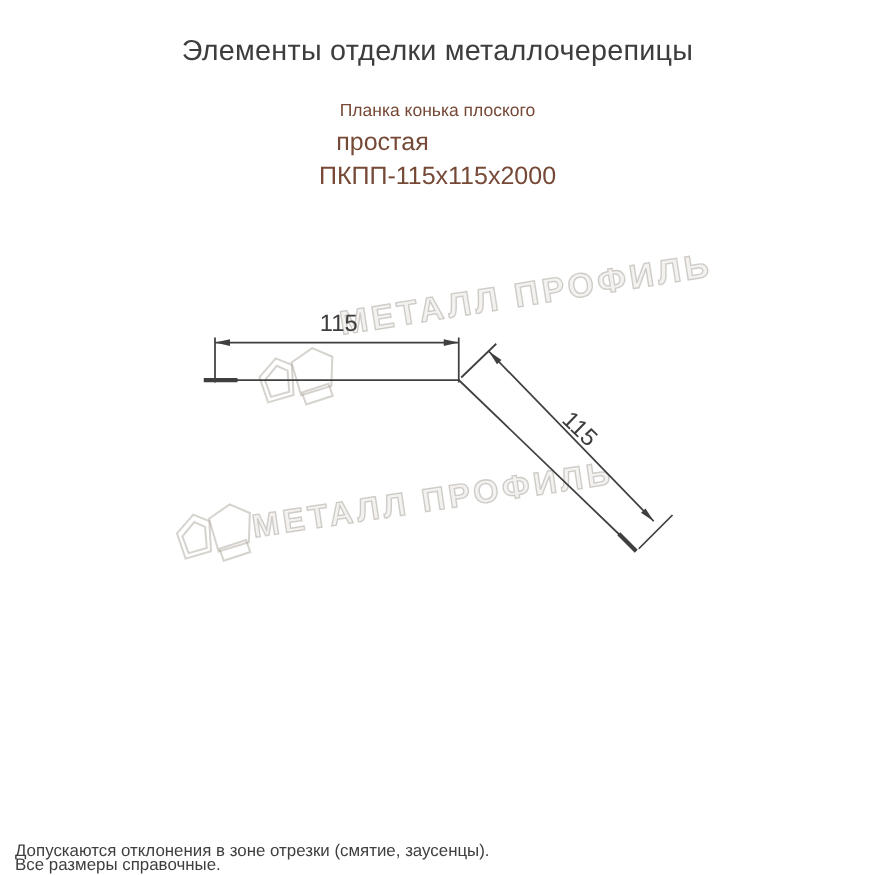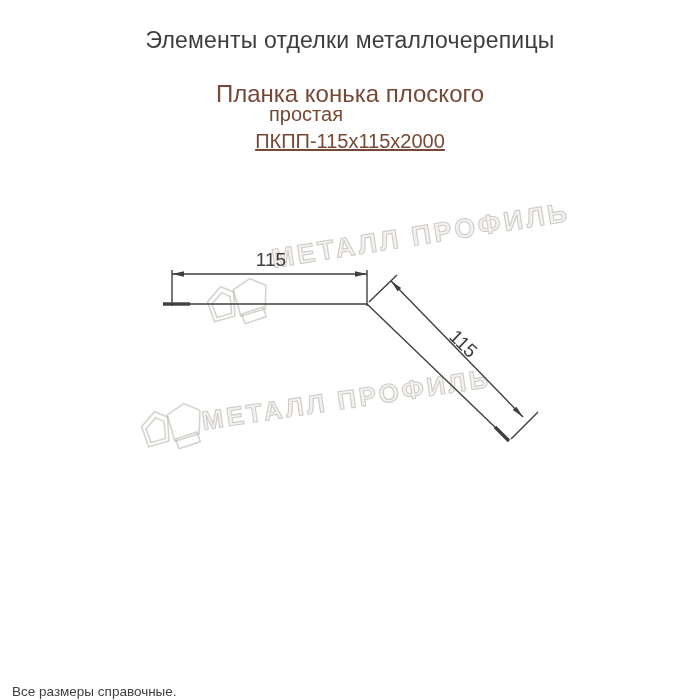--- a/index.html
+++ b/index.html
@@ -21,39 +21,38 @@
     text-align: center;
     font-size: 23px;
     color: #3d3d3d;
     letter-spacing: 0.2px;
   }
   .subtitle-line1 {
     position: absolute;
     left: 0; top: 80px;
     width: 700px;
     text-align: center;
-    font-size: 24px;
+    font-size: 14px;
     color: #764936;
   }
   .subtitle-line2 {
     position: absolute;
     left: 0; top: 103px;
     width: 612px;
     text-align: center;
     font-size: 20px;
     color: #764936;
   }
   .product-code {
     position: absolute;
     left: 0; top: 130px;
     width: 700px;
     text-align: center;
     font-size: 20px;
     color: #764936;
-    text-decoration: underline;
   }
 
   
   .wm-layer { position: absolute; inset: 0; z-index: 1; }
   .wm-text {
     position: absolute;
     font-weight: 700;
     font-size: 27px;
     letter-spacing: 3px;
     white-space: nowrap;
@@ -147,14 +146,15 @@
       <polygon points="367,274 355,271.3 355,276.7"></polygon>
       <polygon points="391,281 397.6,291.3 401.2,287.9"></polygon>
       <polygon points="523,417 512.8,410.1 516.4,406.7"></polygon>
     </g>
   </svg>
 
   <div class="dim-label dim-label-top">115</div>
   <div class="dim-label dim-label-diag">115</div>
 
   <div class="footer-note footer-note-1">Все размеры справочные.</div>
+  <div class="footer-note footer-note-2">Допускаются отклонения в зоне отрезки (смятие, заусенцы).</div>
 
 </div>
 
 </body></html>

